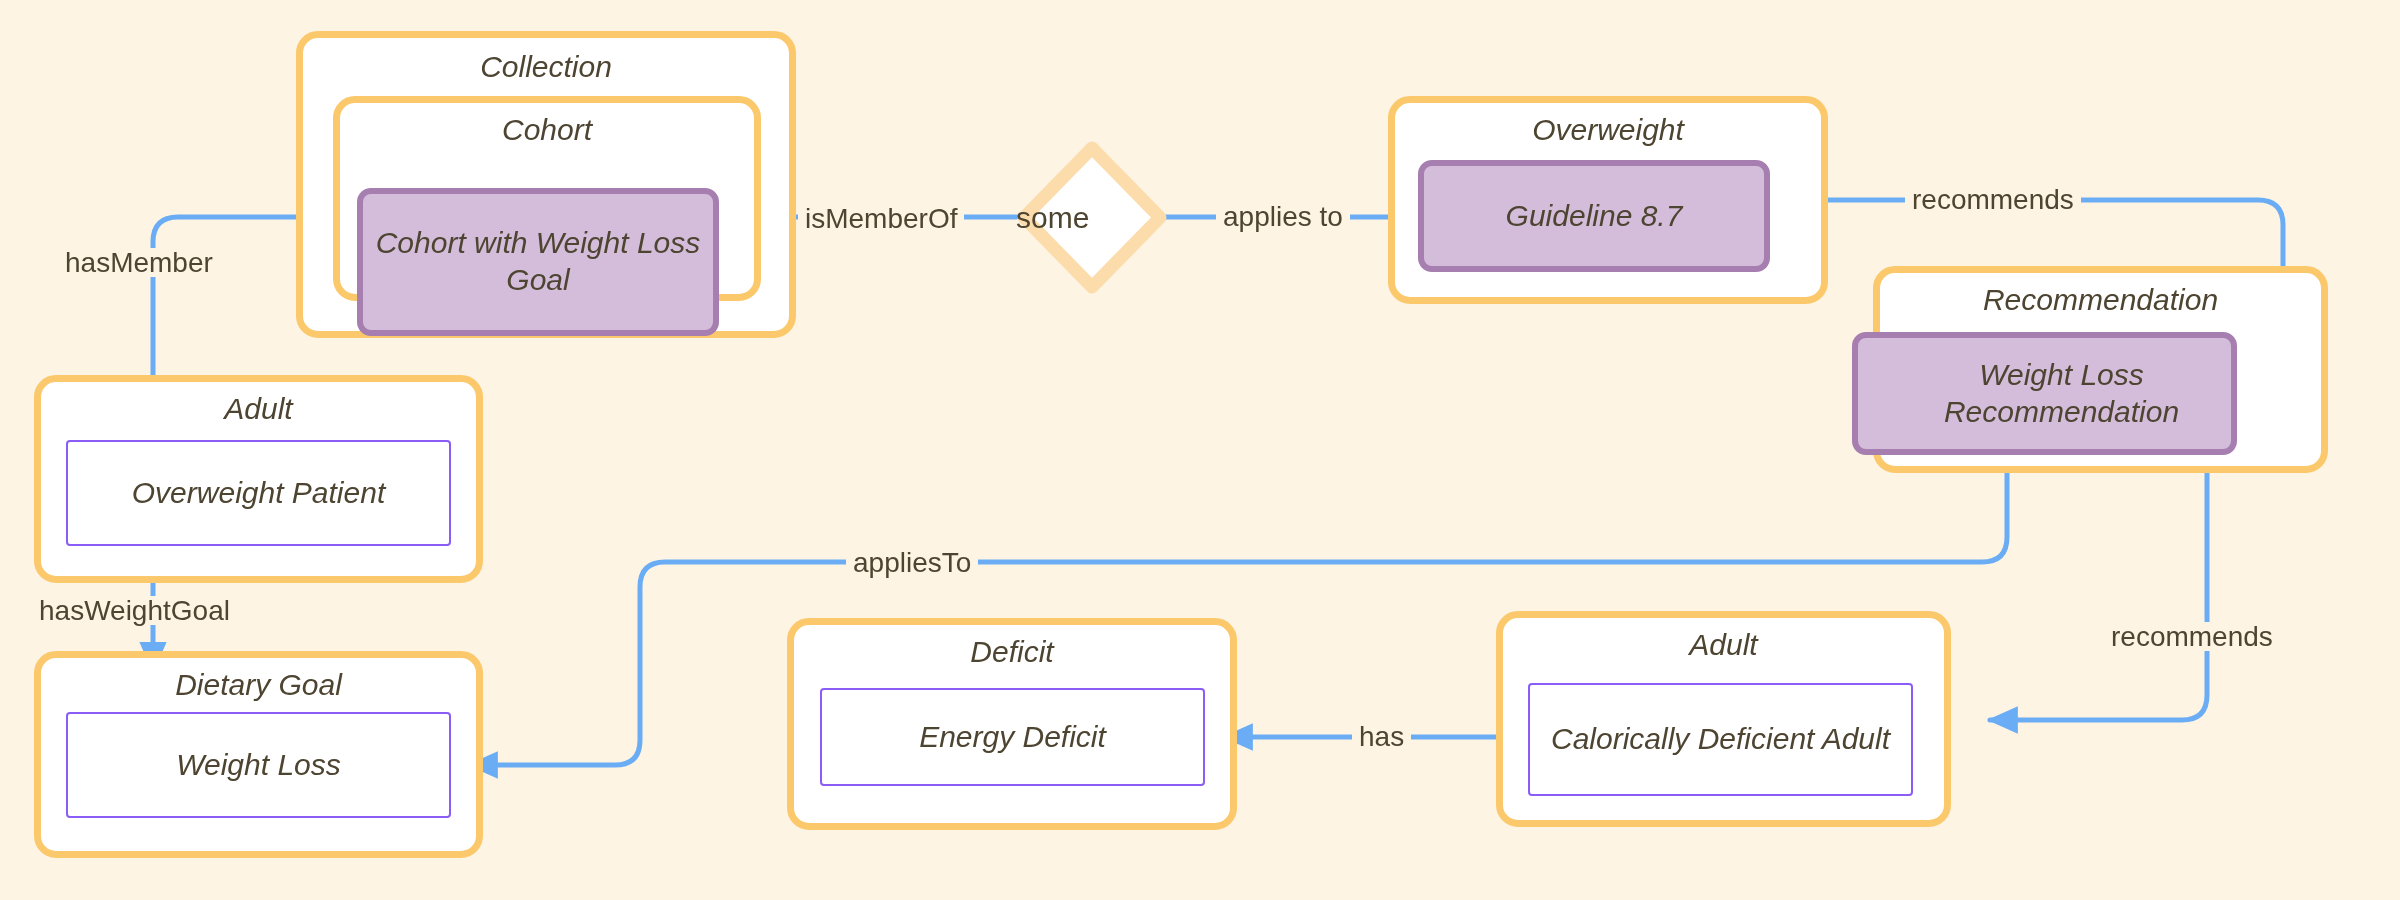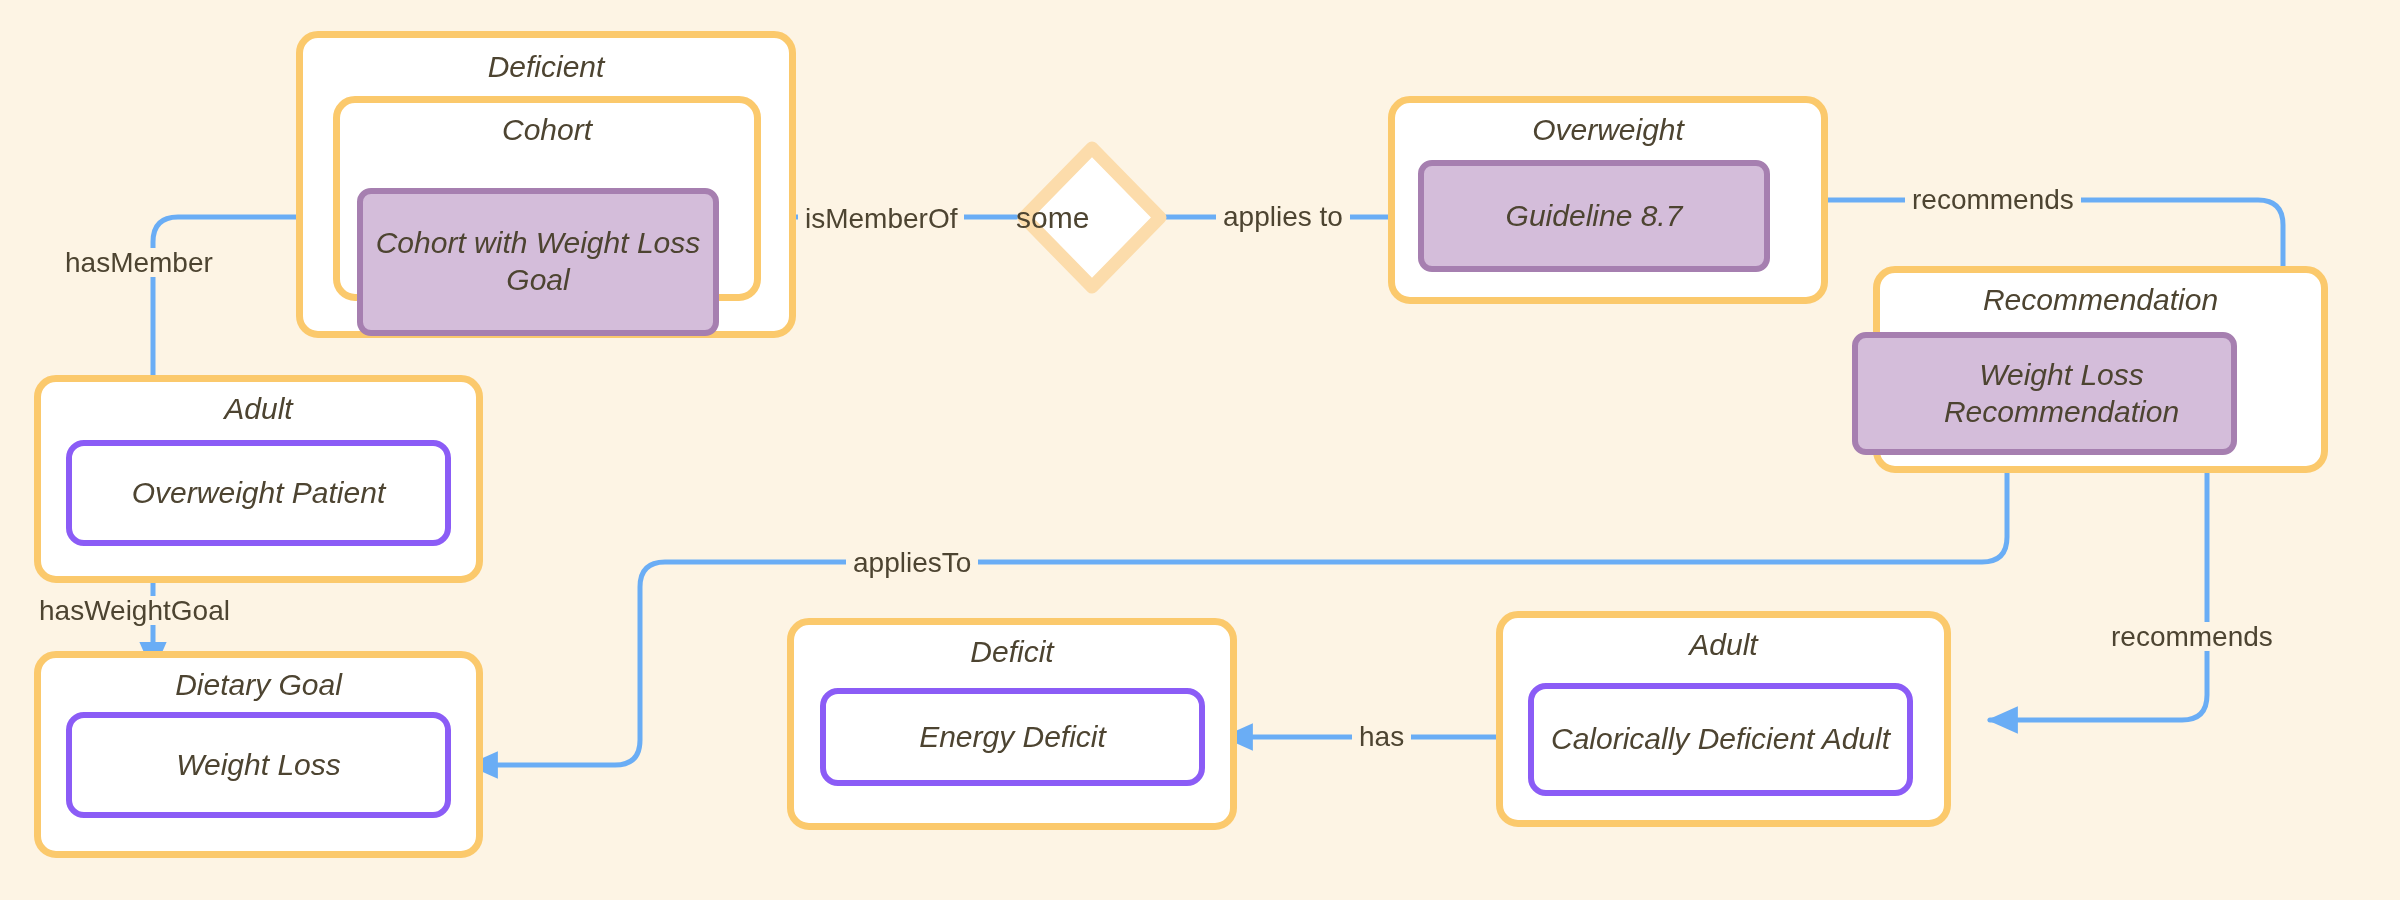--- a/index.html
+++ b/index.html
@@ -53,22 +53,22 @@
     color: #4d4431;
     line-height: 1.22;
     padding: 4px 10px;
   }
 
   
   .indiv-plain {
     position: absolute;
     box-sizing: border-box;
     background: #ffffff;
-    border: 6px solid #8b5cf6;
-    border-radius: 18px;
+    border: 2px solid #8b5cf6;
+    border-radius: 4px;
     display: flex;
     align-items: center;
     justify-content: center;
     text-align: center;
     font-style: italic;
     font-size: 30px;
     color: #4d4431;
     line-height: 1.22;
     padding: 4px 10px;
   }
@@ -152,21 +152,21 @@
 
   <div class="edge-label" style="left:1905px; top:185px;">recommends</div>
 
   <div class="edge-label" style="left:846px; top:548px;">appliesTo</div>
 
   <div class="edge-label" style="left:2104px; top:622px;">recommends</div>
 
   <div class="edge-label" style="left:1352px; top:722px;">has</div>
 
   <div class="node-box" style="left:296px; top:31px; width:500px; height:307px; padding-top:14px;">
-    <div class="node-title">Deficient</div>
+    <div class="node-title">Collection</div>
   </div>
   <div class="node-box" style="left:333px; top:96px; width:428px; height:205px; padding-top:12px;">
     <div class="node-title">Cohort</div>
   </div>
   <div class="indiv-purple" style="left:357px; top:157px; width:362px; height:148px;margin-top:31px;">Cohort with Weight Loss Goal</div>
 
   <div class="diamond-wrap" style="left:1016px; top:140px; width:152px; height:155px;">
     <svg class="diamond-shape" viewBox="0 0 152 155">
       <path d="M 76 8 L 144 77.5 L 76 147 L 8 77.5 Z" fill="#ffffff" stroke="#fcdcab" stroke-width="13" stroke-linejoin="round"></path>
     </svg>

